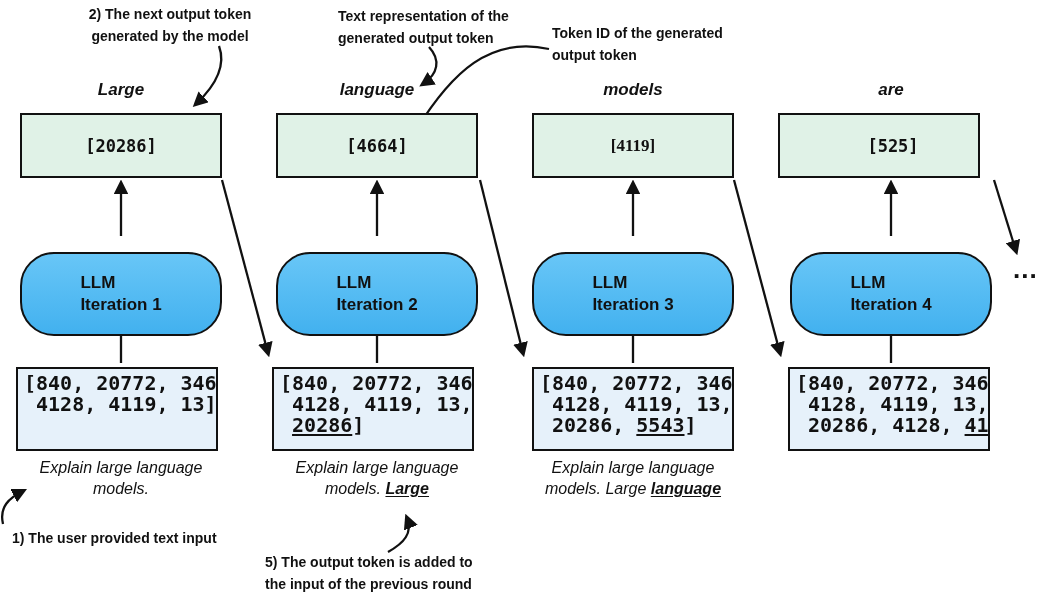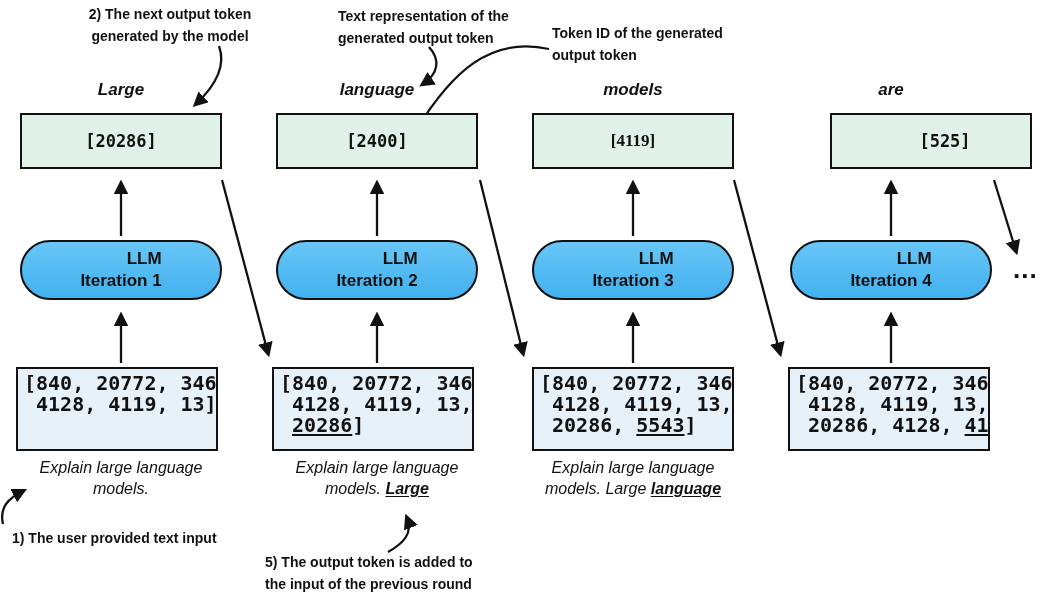--- a/index.html
+++ b/index.html
@@ -9,30 +9,30 @@
   }
   #arrows { position:absolute; left:0; top:0; width:1042px; height:592px; pointer-events:none; }
   #arrows path.arrow { fill:none; stroke:var(--stroke); stroke-width:2.3px; }
   #ah path { fill:var(--stroke); }
 
   .word {
     position:absolute; top:80px; width:202px; text-align:center;
     font-style:italic; font-weight:700; font-size:17px;
   }
   .token-box {
-    position:absolute; top:113px; width:202px; height:56px; box-sizing:border-box;
+    position:absolute; top:113px; width:202px; height:65px; box-sizing:border-box;
     background:var(--token-box-fill); border:2.5px solid var(--stroke);
     display:flex; align-items:center; justify-content:center;
     font-family:"DejaVu Sans Mono", monospace; font-weight:700; font-size:17px;
   }
   .llm {
-    position:absolute; top:240px; width:202px; height:60px; box-sizing:border-box;
+    position:absolute; top:252px; width:202px; height:84px; box-sizing:border-box;
     border-radius:34px; border:2.5px solid var(--stroke);
     background:linear-gradient(180deg, var(--llm-fill-top) 0%, var(--llm-fill-bottom) 100%);
-    display:flex; align-items:center; justify-content:center; text-align:right;
+    display:flex; align-items:center; justify-content:center; text-align:left;
     font-weight:700; font-size:17px; line-height:22px; white-space:pre-line;
   }
   .input-box {
     position:absolute; top:367px; width:202px; height:84px; box-sizing:border-box;
     background:var(--input-box-fill); border:2.5px solid var(--stroke);
     font-family:"DejaVu Sans Mono", monospace; font-weight:700; font-size:20px;
     line-height:21px; padding:4px 6px; white-space:pre; overflow:hidden;
   }
   .hl-token { text-decoration:underline; text-underline-offset:2px; }
   .sentence {
@@ -96,42 +96,42 @@
     <span>[20286]</span>
   </div>
   <div class="llm" style="left:20px;">LLM
 Iteration 1</div>
   <div class="input-box" style="left:16px;"><span>[840, 20772, 3460,
  4128, 4119, 13]</span><span class="hl-token"></span><span></span></div>
   <div class="sentence" style="left:12px;"><span>Explain large language models.</span><span class="hl-word"></span></div>
 
   <div class="word" style="left:276px;">language</div>
   <div class="token-box" style="left:276px;">
-    <span>[2400]</span>
+    <span>[4664]</span>
   </div>
   <div class="llm" style="left:276px;">LLM
 Iteration 2</div>
   <div class="input-box" style="left:272px;"><span>[840, 20772, 3460,
  4128, 4119, 13,
  </span><span class="hl-token">20286</span><span>]</span></div>
   <div class="sentence" style="left:268px;"><span>Explain large language models. </span><span class="hl-word">Large</span></div>
 
   <div class="word" style="left:532px;">models</div>
   <div class="token-box" style="left:532px;font-family:Liberation Serif, serif;">
     <span>[4119]</span>
   </div>
   <div class="llm" style="left:532px;">LLM
 Iteration 3</div>
   <div class="input-box" style="left:532px;"><span>[840, 20772, 3460,
  4128, 4119, 13,
  20286, </span><span class="hl-token">5543</span><span>]</span></div>
   <div class="sentence" style="left:524px;"><span>Explain large language models. Large </span><span class="hl-word">language</span></div>
 
   <div class="word" style="left:790px;">are</div>
-  <div class="token-box" style="left:830px;padding-left:28px;">
+  <div class="token-box" style="left:778px;padding-left:28px;">
     <span>[525]</span>
   </div>
   <div class="llm" style="left:790px;">LLM
 Iteration 4</div>
   <div class="input-box" style="left:788px;"><span>[840, 20772, 3460,
  4128, 4119, 13,
  20286, 4128, </span><span class="hl-token">4119</span><span>]</span></div>
 
   <div class="ellipsis">...</div>
 

